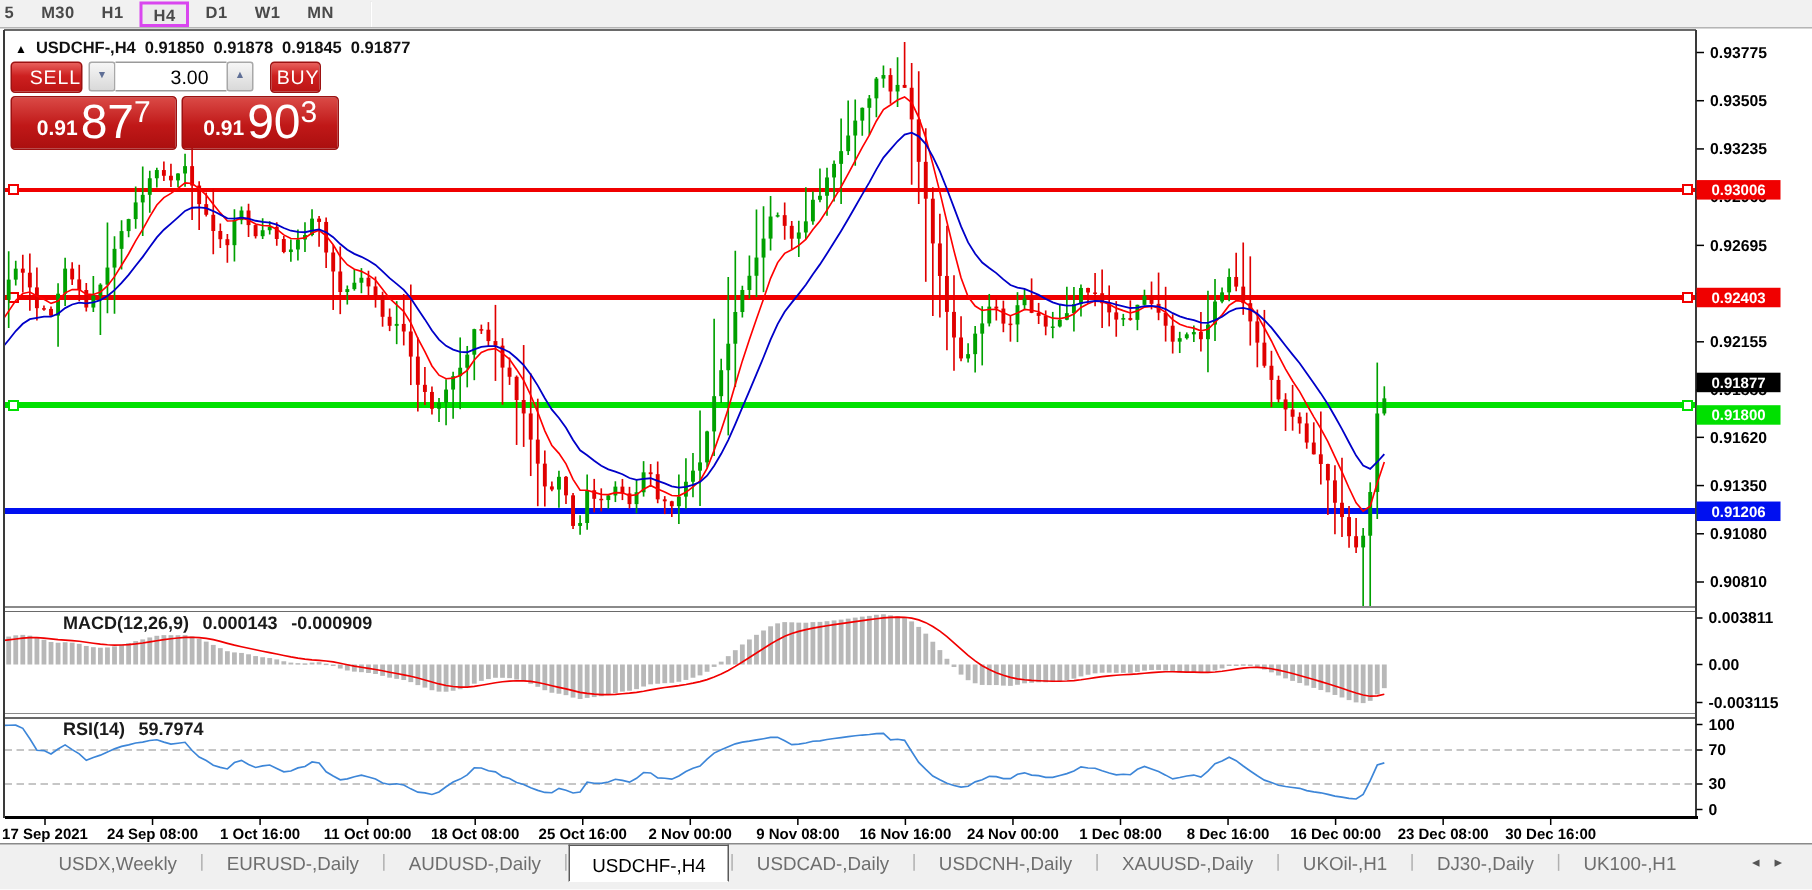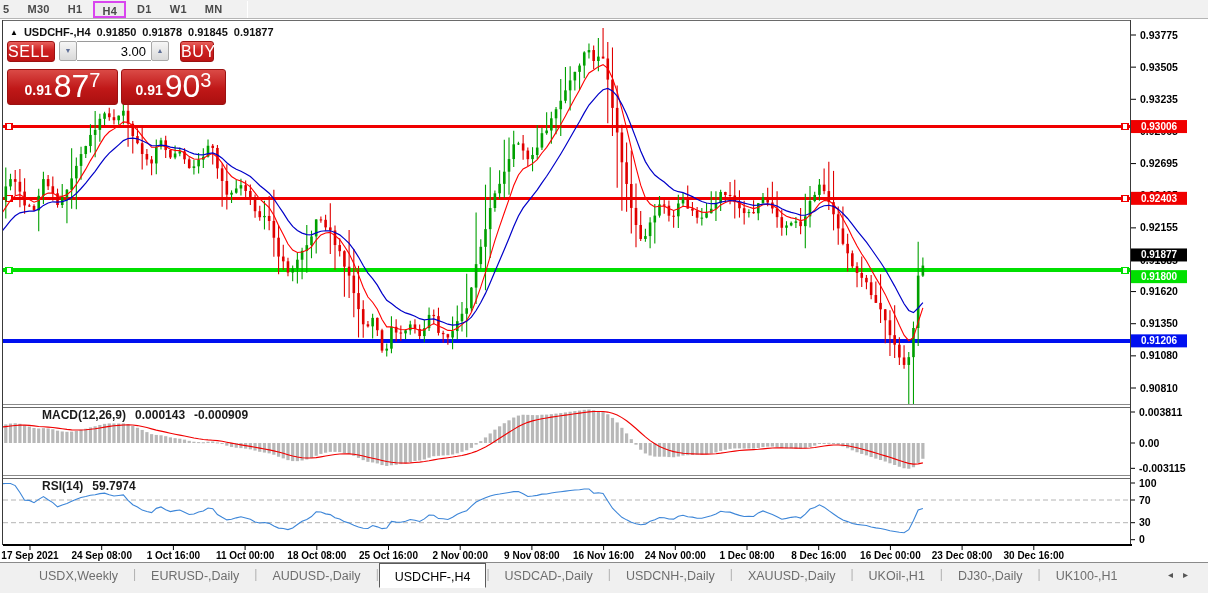--- a/index.html
+++ b/index.html
@@ -19,30 +19,30 @@
             border-right:1px solid #ffffff; }
 
   
   .ohlc { position:absolute; left:10px; top:26px; z-index:6; font-size:11px; font-weight:700; color:#111;
           display:flex; gap:6px; align-items:center; }
   .ohlc .collapse { font-size:8px; color:#000; }
 
   
   .trade-panel { position:absolute; left:7px; top:40px; width:219px; z-index:7; }
   .tp-row1 { display:flex; align-items:center; height:22px; }
-  .tp-btn { color:#fff; font-size:16px; letter-spacing:0.6px; text-align:left; border:1px solid #9c1212;
+  .tp-btn { color:#fff; font-size:13px; letter-spacing:0.6px; text-align:right; border:1px solid #9c1212;
             border-radius:3px; height:21px; line-height:19px; background:linear-gradient(180deg,#e8605c 0%,#cd2020 45%,#bc1414 100%); cursor:default; }
   .tp-sell { width:48px; }
   .tp-buy  { width:34px; margin-left:11px; }
   .vol-box { display:flex; align-items:center; margin-left:4px; margin-right:0; height:21px; }
   .spin-btn { width:18px; height:20px; background:linear-gradient(180deg,#f6f6f6,#d9d9d9); border:1px solid #a8a8a8;
               color:#5f6f96; font-size:7px; text-align:center; line-height:18px; border-radius:2px; }
   .vol-input { width:74px; height:20px; border:1px solid #9a9a9a; border-left:none; border-right:none;
-               text-align:right; font-size:13px; padding-right:5px; font-family:"Liberation Sans",sans-serif; color:#000; background:#fff; }
-  .tp-row2 { display:flex; margin-top:7px; }
+               text-align:right; font-size:13px; padding-right:12px; font-family:"Liberation Sans",sans-serif; color:#000; background:#fff; }
+  .tp-row2 { display:flex; margin-top:2px; }
   .tp-price { height:36px; border-radius:3px; border:1px solid #9c1212; color:#fff;
               background:linear-gradient(180deg,#da4a46 0%,#c01818 55%,#ab0f0f 100%);
               display:flex; align-items:flex-end; justify-content:center; }
   .tp-price-sell { width:111px; }
   .tp-price-buy  { width:105px; margin-left:3px; }
   .tp-small { font-size:14px; font-weight:700; margin-bottom:6px; }
   .tp-big   { font-size:32px; line-height:33px; font-weight:400; margin-left:2px; margin-bottom:1px;}
   .tp-sup   { font-size:20px; line-height:20px; margin-bottom:14px; font-weight:400; }
 
   

